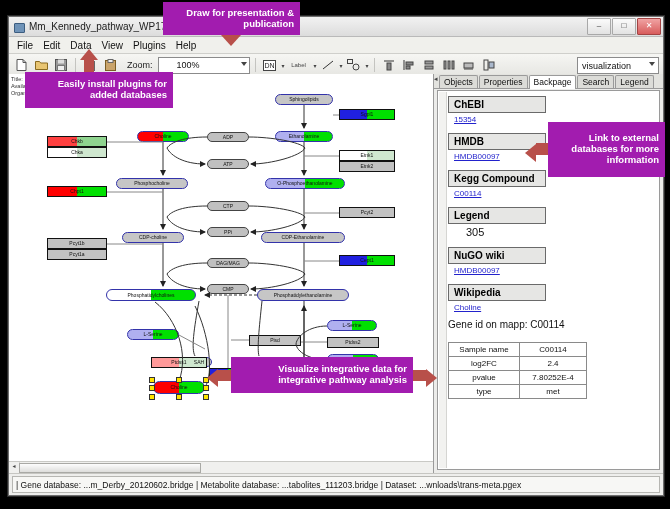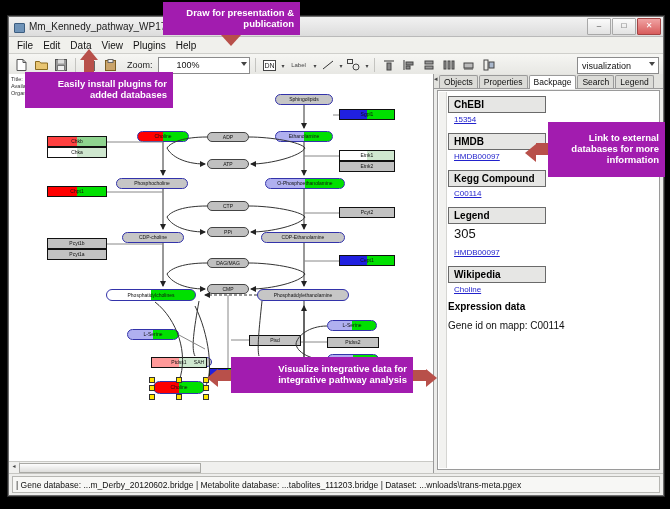--- a/index.html
+++ b/index.html
@@ -59,21 +59,21 @@
 
   .sidecontent{position:absolute;left:3px;right:3px;top:16px;bottom:3px;background:#fff;
                border:1px solid #9a9a9a;overflow:hidden;}
   .sidescroll{position:absolute;left:1px;top:1px;width:7px;bottom:1px;background:#f2f2f0;
               border-right:1px solid #d5d5d2;}
   .sideinner{position:absolute;left:10px;right:2px;top:3px;bottom:2px;}
 
   .dbbox{border:1px solid #6a6a6a;background:#e6e6e4;padding:2px 5px;font-size:10px;
          font-weight:bold;color:#000;display:inline-block;min-width:86px;margin-bottom:2px;}
   .dblink{font-size:8px;color:#2222cc;text-decoration:underline;display:block;margin:0 0 7px 6px;}
-  .dbplain{font-size:13px;color:#111;display:block;margin:0 0 7px 6px;}
+  .dbplain{font-size:11px;color:#111;display:block;margin:0 0 7px 18px;}
   .exprhdr{font-size:10px;font-weight:bold;color:#000;margin:2px 0 8px 0;}
   .geneid{font-size:10px;color:#111;margin-bottom:12px;}
   table.expr{border-collapse:collapse;font-size:8px;}
   table.expr td{border:1px solid #8a8a8a;padding:2px 4px;text-align:center;color:#111;
                 background:#fff;white-space:nowrap;}
   table.expr td.k{width:62px;}
   table.expr td.v{width:58px;}
 
   
   .statusbar{position:absolute;left:0;right:0;bottom:0;height:21px;background:#eeeeec;
@@ -462,28 +462,48 @@
 
           <div class="dbbox">HMDB</div>
           <a class="dblink" href="#">HMDB00097</a>
 
           <div class="dbbox">Kegg Compound</div>
           <a class="dblink" href="#">C00114</a>
 
           <div class="dbbox">Legend</div>
           <span class="dbplain">305</span>
 
+          <div class="dbbox">NuGO wiki</div>
           <a class="dblink" href="#">HMDB00097</a>
 
           <div class="dbbox">Wikipedia</div>
           <a class="dblink" href="#">Choline</a>
 
-          <div class="exprhdr">Expression data</div>
           <div class="geneid">Gene id on mapp: C00114</div>
 
+          <table class="expr">
+            <tbody>
+                <tr>
+              <td class="k">Sample name</td>
+              <td class="v">C00114</td>
+            </tr>
+            <tr>
+              <td class="k">log2FC</td>
+              <td class="v">2.4</td>
+            </tr>
+            <tr>
+              <td class="k">pvalue</td>
+              <td class="v">7.80252E-4</td>
+            </tr>
+            <tr>
+              <td class="k">type</td>
+              <td class="v">met</td>
+            </tr>
+          </tbody>
+            </table>
 
         </div>
       </div>
     </div>
   </div>
 
   <div class="statusbar">
     <div class="statusfield">| Gene database: ...m_Derby_20120602.bridge | Metabolite database: ...tabolites_111203.bridge | Dataset: ...wnloads\trans-meta.pgex</div>
   </div>
 </div>

